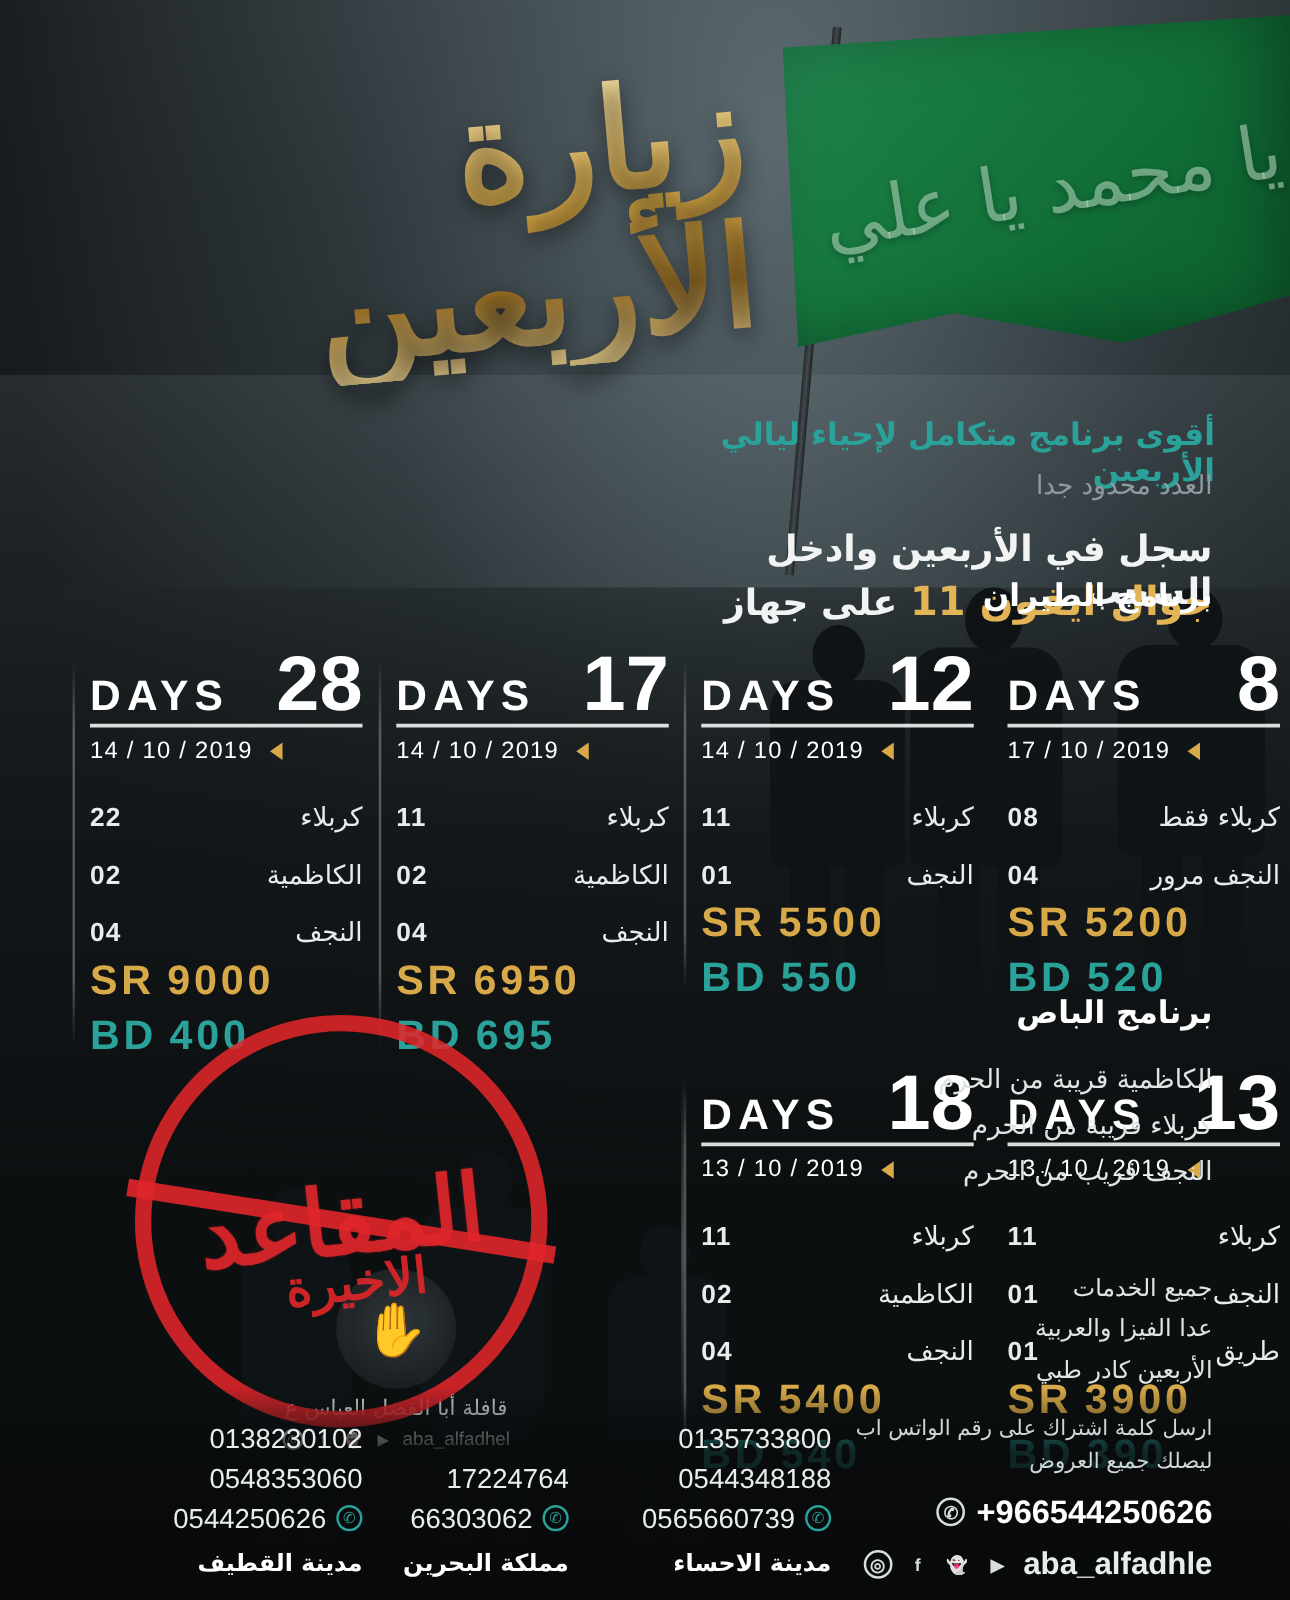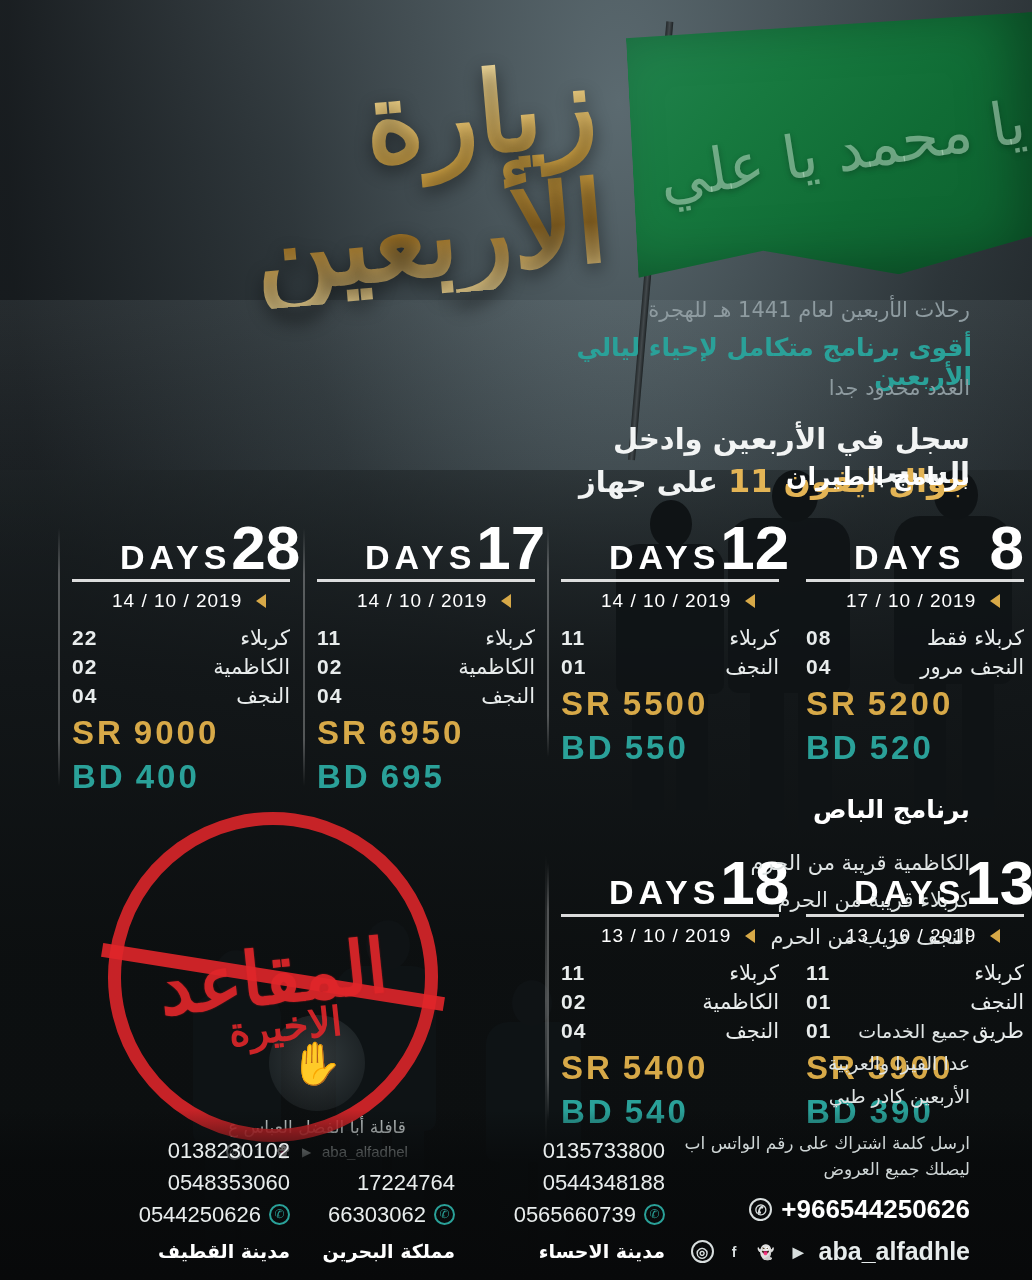--- a/index.html
+++ b/index.html
@@ -118,47 +118,47 @@
     position: absolute; left: -14px; top: 8px; bottom: 10px; width: 2px;
     background: linear-gradient(180deg, rgba(255,255,255,0) 0%, rgba(255,255,255,.28) 18%, rgba(255,255,255,.28) 82%, rgba(255,255,255,0) 100%);
   }
   .days-row {
     display: flex; align-items: baseline; justify-content: space-between;
     border-bottom: 3px solid rgba(255,255,255,.85);
     padding-bottom: 2px;
   }
   .days-word {
     font-size: 34px; font-weight: bold; letter-spacing: 5px;
-    color: #ffffff; font-family: "Liberation Sans", sans-serif; margin-left: 48px;
+    color: #ffffff; font-family: "Liberation Sans", sans-serif;
   }
   .days-num {
     font-size: 62px; font-weight: bold; color: #ffffff;
     line-height: .9; font-family: "Liberation Sans", sans-serif;
   }
   .date-row {
     display: flex; align-items: center; justify-content: flex-start;
-    gap: 14px; margin-top: 8px; margin-left: 40px;
+    gap: 14px; margin-top: 8px;
   }
   .date-txt {
     font-size: 19px; color: #ffffff; letter-spacing: 1px;
     font-family: "Liberation Sans", sans-serif;
   }
   .tri {
     width: 0; height: 0;
     border-top: 7px solid transparent; border-bottom: 7px solid transparent;
     border-right: 10px solid #d7a948;
   }
   .lines { margin-top: 14px; direction: rtl; text-align: right; }
   .line {
     display: flex; justify-content: space-between; align-items: baseline;
     color: #e8ecec; font-size: 21px; margin-bottom: 5px;
     font-family: "DejaVu Sans", sans-serif;
   }
   .line .city { letter-spacing: 5px; }
-  .line .qty { font-weight: bold; font-family: "Liberation Sans", sans-serif; letter-spacing: 1px;}
+  .line .qty { font-weight: bold; font-family: "Liberation Sans", sans-serif; letter-spacing: 1px; margin-top: 17px;}
   .price {
     display: flex; justify-content: flex-start; gap: 10px;
     font-size: 33px; font-weight: bold; letter-spacing: 3px;
     font-family: "Liberation Sans", sans-serif;
     margin-top: 6px;
   }
   .price.sr { color: #d7a948; }
   .price.bd { color: #2aa199; }
   
   .notes {
@@ -319,21 +319,20 @@
     </div>
     <div class="person" style="left:884px; width:140px; height:350px; bottom:460px;">
       <div class="head" style="left:50px; top:0; width:44px; height:50px;"></div>
       <div class="silh" style="left:10px; top:46px; width:118px; height:168px; border-radius:26px 26px 10px 10px;"></div>
       <div class="silh" style="left:30px; top:208px; width:32px; height:140px;"></div>
       <div class="silh" style="left:78px; top:208px; width:32px; height:140px;"></div>
     </div>
   </div>
 
   <div class="title-ar">زيارة الأربعين</div>
-  <div class="subtitle1">رحلات الأربعين لعام 1441 هـ للهجرة</div>
   <div class="subtitle2">أقوى برنامج متكامل لإحياء ليالي الأربعين</div>
   <div class="subtitle3">العدد محدود جدا</div>
   <div class="promo1">سجل في الأربعين وادخل السحب</div>
   <div class="promo2">
     <span class="gold">جوال ايفون 11</span>
     <span>على جهاز</span>
   </div>
 
   <div class="sec-head" style="right:62px; top:462px; width:260px;">برنامج الطيران</div>
   <div class="sec-head" style="right:62px; top:795px; width:260px;">برنامج الباص</div>

